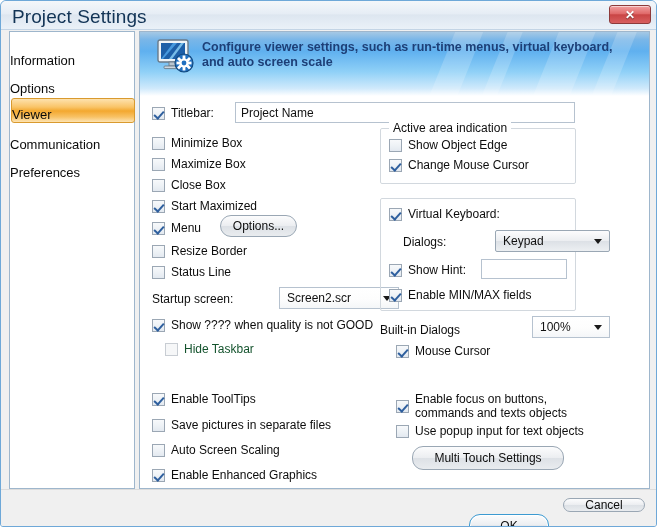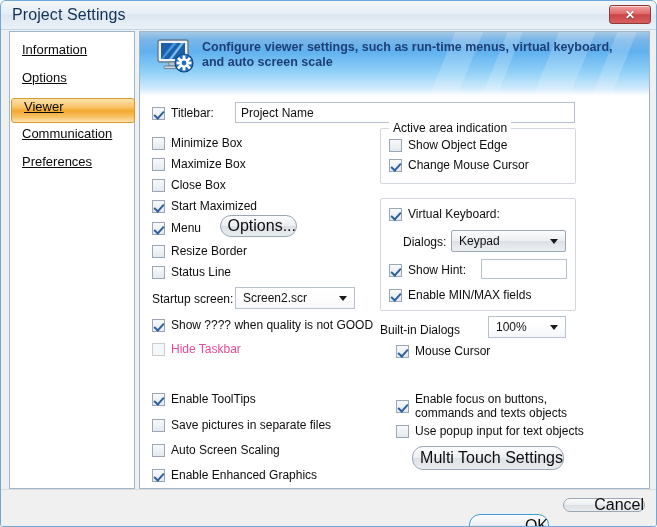--- a/index.html
+++ b/index.html
@@ -19,21 +19,21 @@
   }
   
   #titlebar {
     position: absolute; left: 0; top: 0; width: 657px; height: 29px;
     background: linear-gradient(to bottom, #f4f7fa 0%, #e6edf5 45%, #dde6f0 50%, #eaf1f8 100%);
     border-bottom: 1px solid #c3d4e5;
     border-radius: 5px 5px 0 0;
   }
   #title-text {
     position: absolute; left: 11px; top: 5px;
-    font-size: 16px; color: #113355;
+    font-size: 19px; color: #113355;
     letter-spacing: 0.1px;
   }
   #close-btn {
     position: absolute; right: 7px; top: 4px;
     width: 42px; height: 19px;
     border: 1px solid #8d3a3a;
     border-radius: 3px;
     background: linear-gradient(to bottom, #f1a0a0 0%, #e06a6a 45%, #c94545 52%, #d85f5f 100%);
     box-shadow: inset 0 1px 0 rgba(255,255,255,0.55);
     cursor: pointer;
@@ -46,25 +46,24 @@
   }
   
   #sidebar {
     position: absolute; left: 8px; top: 30px;
     width: 126px; height: 458px;
     background: #ffffff;
     border: 1px solid #9eb6cc;
   }
   .nav-item {
     position: absolute; left: 0; width: 126px; height: 26px;
-    display: flex; align-items: flex-start;
-    padding-left: 12px;
+    display: flex; align-items: flex-end;
+    padding-left: 0;
     font-size: 13px; color: #0a0a0a;
     cursor: pointer;
-    text-decoration: underline;
   }
   .nav-item.selected {
     left: 1px; width: 124px; height: 25px;
     background: linear-gradient(to bottom, #fde2ae 0%, #f9c468 35%, #f3a82f 52%, #f8c266 78%, #fde3b2 100%);
     border: 1px solid #d99a2e;
     border-radius: 3px;
     font-weight: normal;
   }
   
   #main {
@@ -107,21 +106,21 @@
     position: relative;
   }
   .cbox.checked::after {
     content: "";
     position: absolute; left: 3px; top: 1px;
     width: 4px; height: 8px;
     border: solid #2e5f9e;
     border-width: 0 2px 2px 0;
     transform: rotate(42deg);
   }
-  .cb-row.disabled { color: #ec4899; cursor: default; }
+  .cb-row.disabled { color: #14532d; cursor: default; margin-left: 13px; }
   .cb-row.disabled .cbox { border-color: #c8cdd3; background: #f6f7f8; }
   .cb-label { line-height: 14px; white-space: normal; }
   .lbl {
     position: absolute; font-size: 12px; color: #0d0d0d; white-space: nowrap;
   }
   .txtfield {
     position: absolute;
     background: #ffffff;
     border: 1px solid #b6c2cf;
     font-size: 12px; color: #111;
@@ -130,40 +129,41 @@
     cursor: text;
   }
   .combo {
     position: absolute;
     background: linear-gradient(to bottom, #ffffff 0%, #fdfdfd 55%, #f4f6f8 100%);
     border: 1px solid #b6c2cf;
     font-size: 12px; color: #111;
     padding: 0 18px 0 7px;
     display: flex; align-items: center;
     cursor: pointer;
+    margin-left: 44px;
   }
   .combo.raised {
     background: linear-gradient(to bottom, #fcfcfd 0%, #eceef1 48%, #dde1e6 52%, #eceff2 100%);
     border: 1px solid #9aa7b4;
     border-radius: 2px;
   }
   .combo .arrow {
     position: absolute; right: 7px; top: 50%; margin-top: -2px;
     width: 0; height: 0;
     border-left: 4px solid transparent;
     border-right: 4px solid transparent;
     border-top: 5px solid #1a1a1a;
   }
   .btn {
     position: absolute;
     background: linear-gradient(to bottom, #fcfcfd 0%, #eceef1 48%, #dde1e6 52%, #e9ecef 100%);
     border: 1px solid #9aa7b4;
     border-radius: 11px;
-    font-size: 16px; color: #0d0d0d;
-    display: flex; align-items: center; justify-content: flex-end;
+    font-size: 12px; color: #0d0d0d;
+    display: flex; align-items: center; justify-content: center;
     cursor: pointer;
   }
   .btn.default {
     border: 1px solid #3c9ad1;
     box-shadow: inset 0 0 0 1px #ffffff;
   }
   .group {
     position: absolute;
     border: 1px solid #d2d8de;
     border-radius: 2px;

